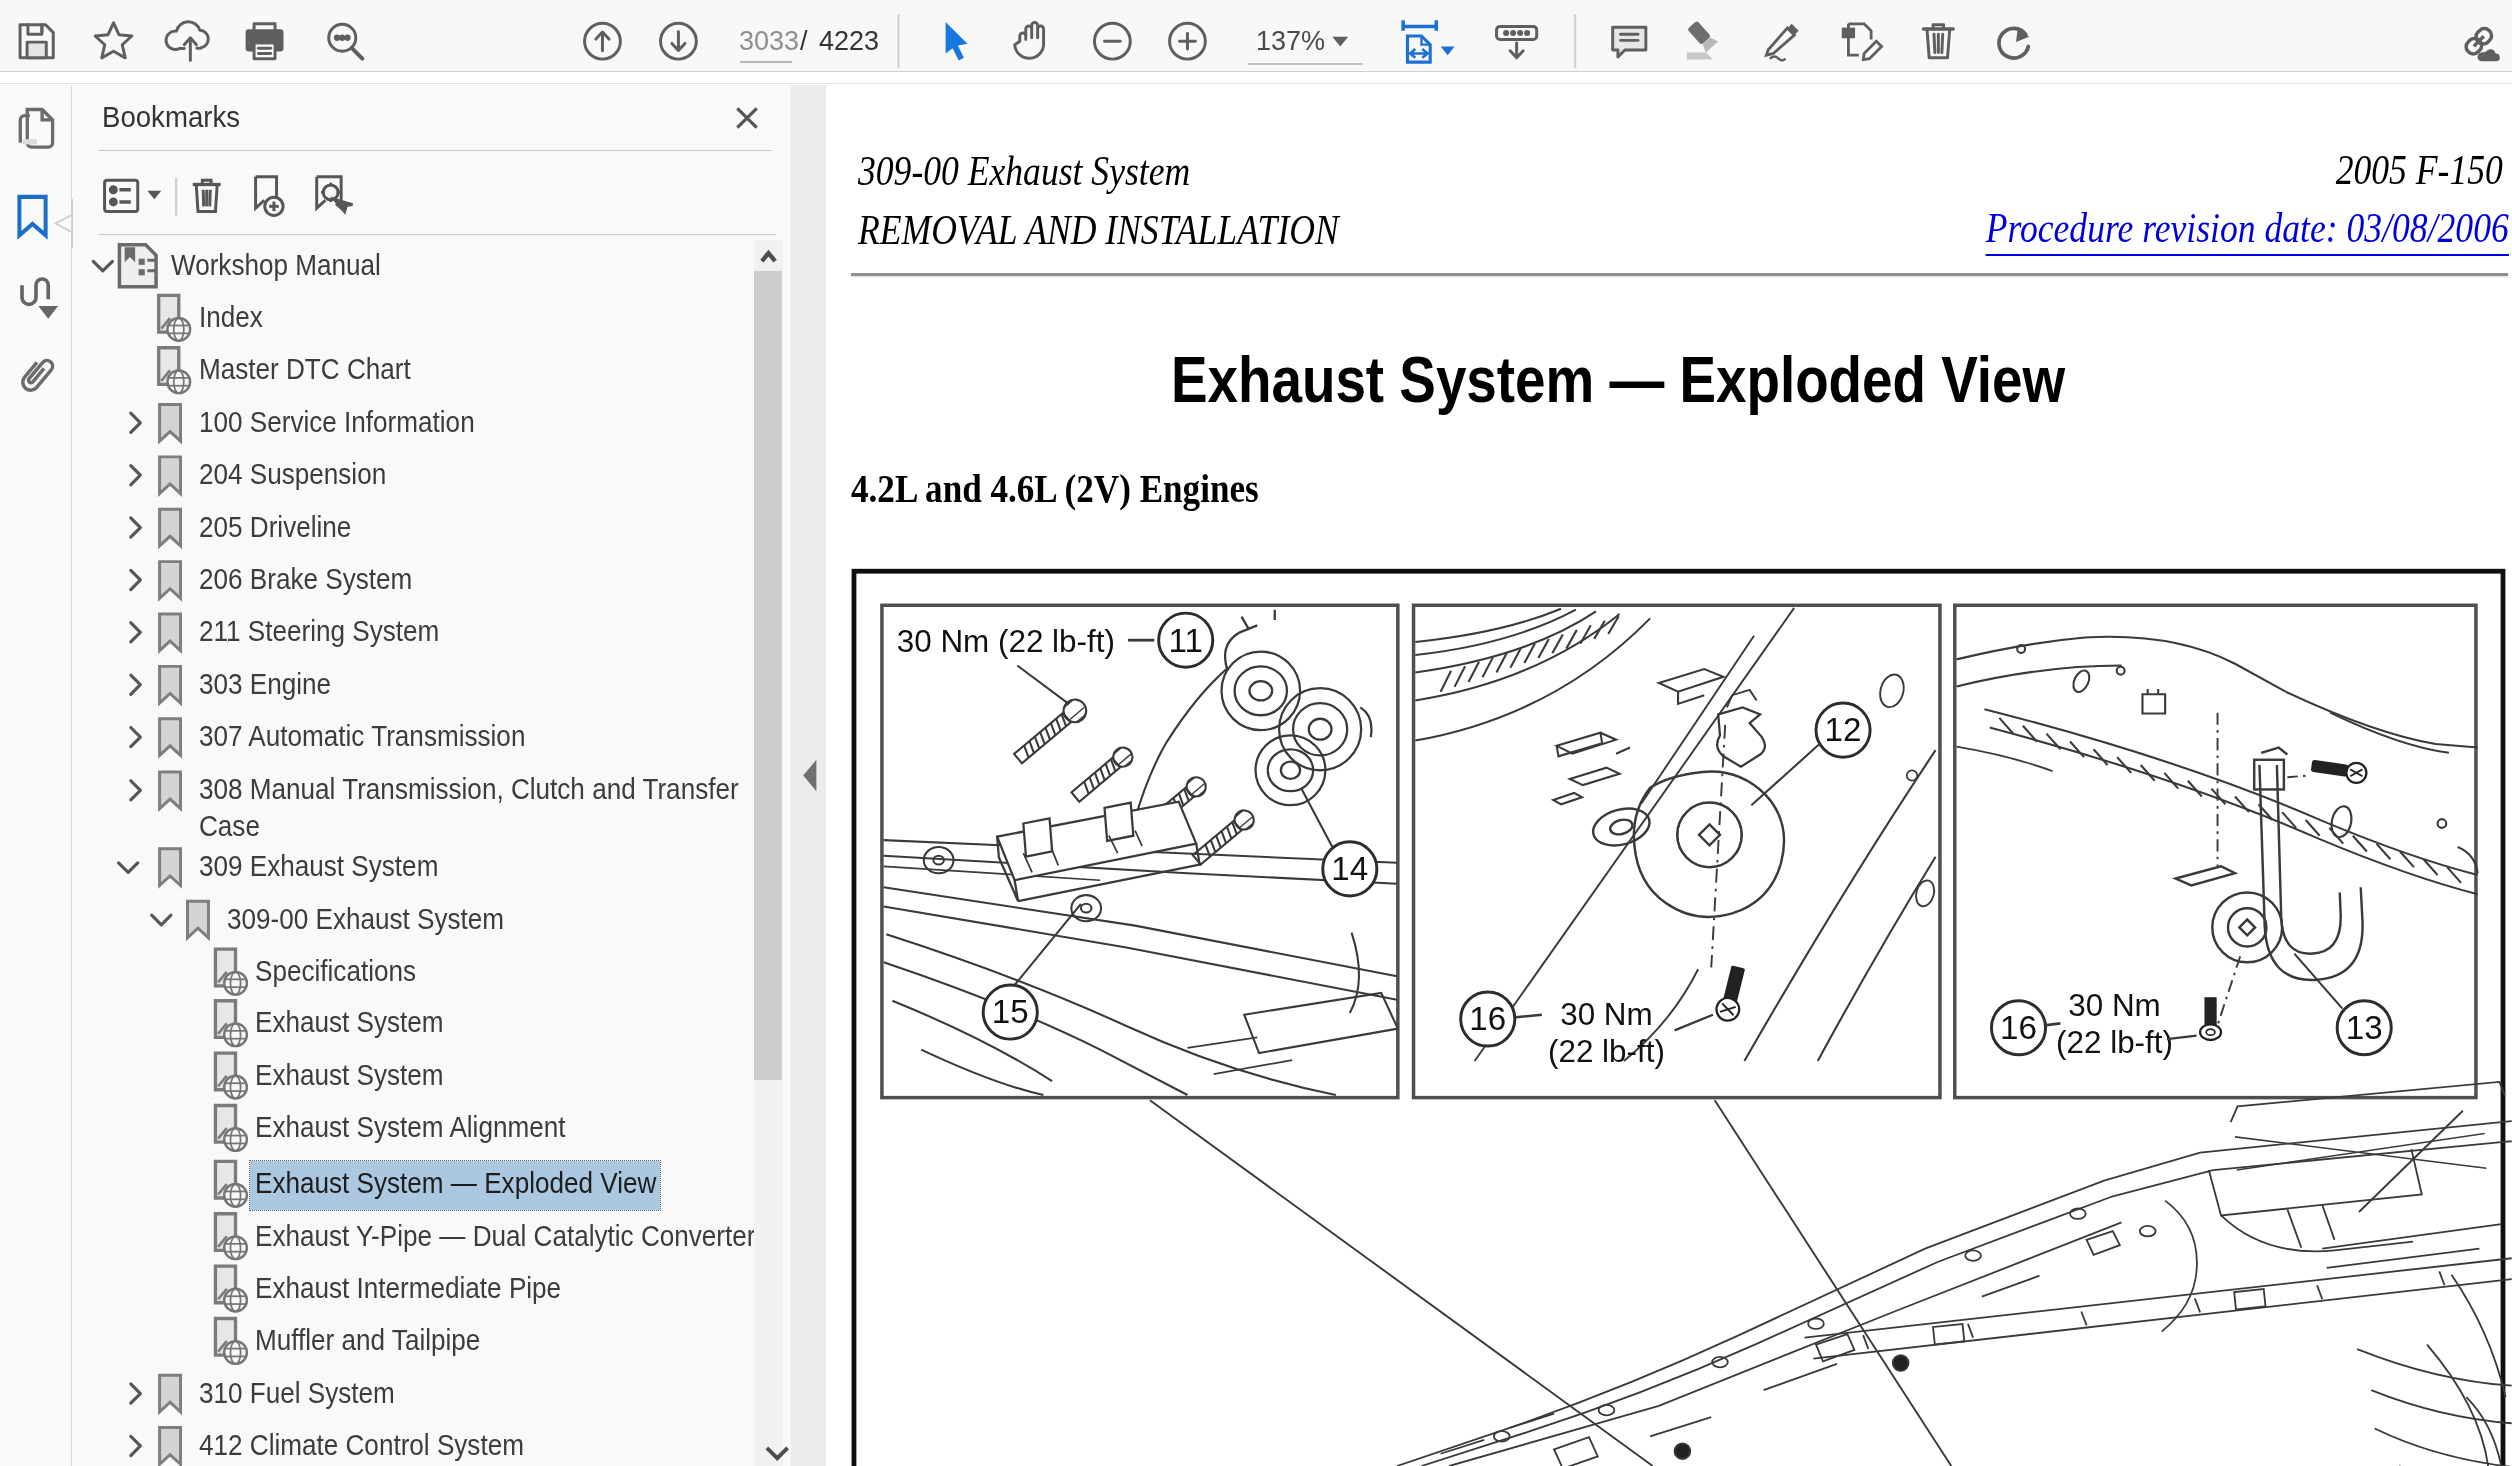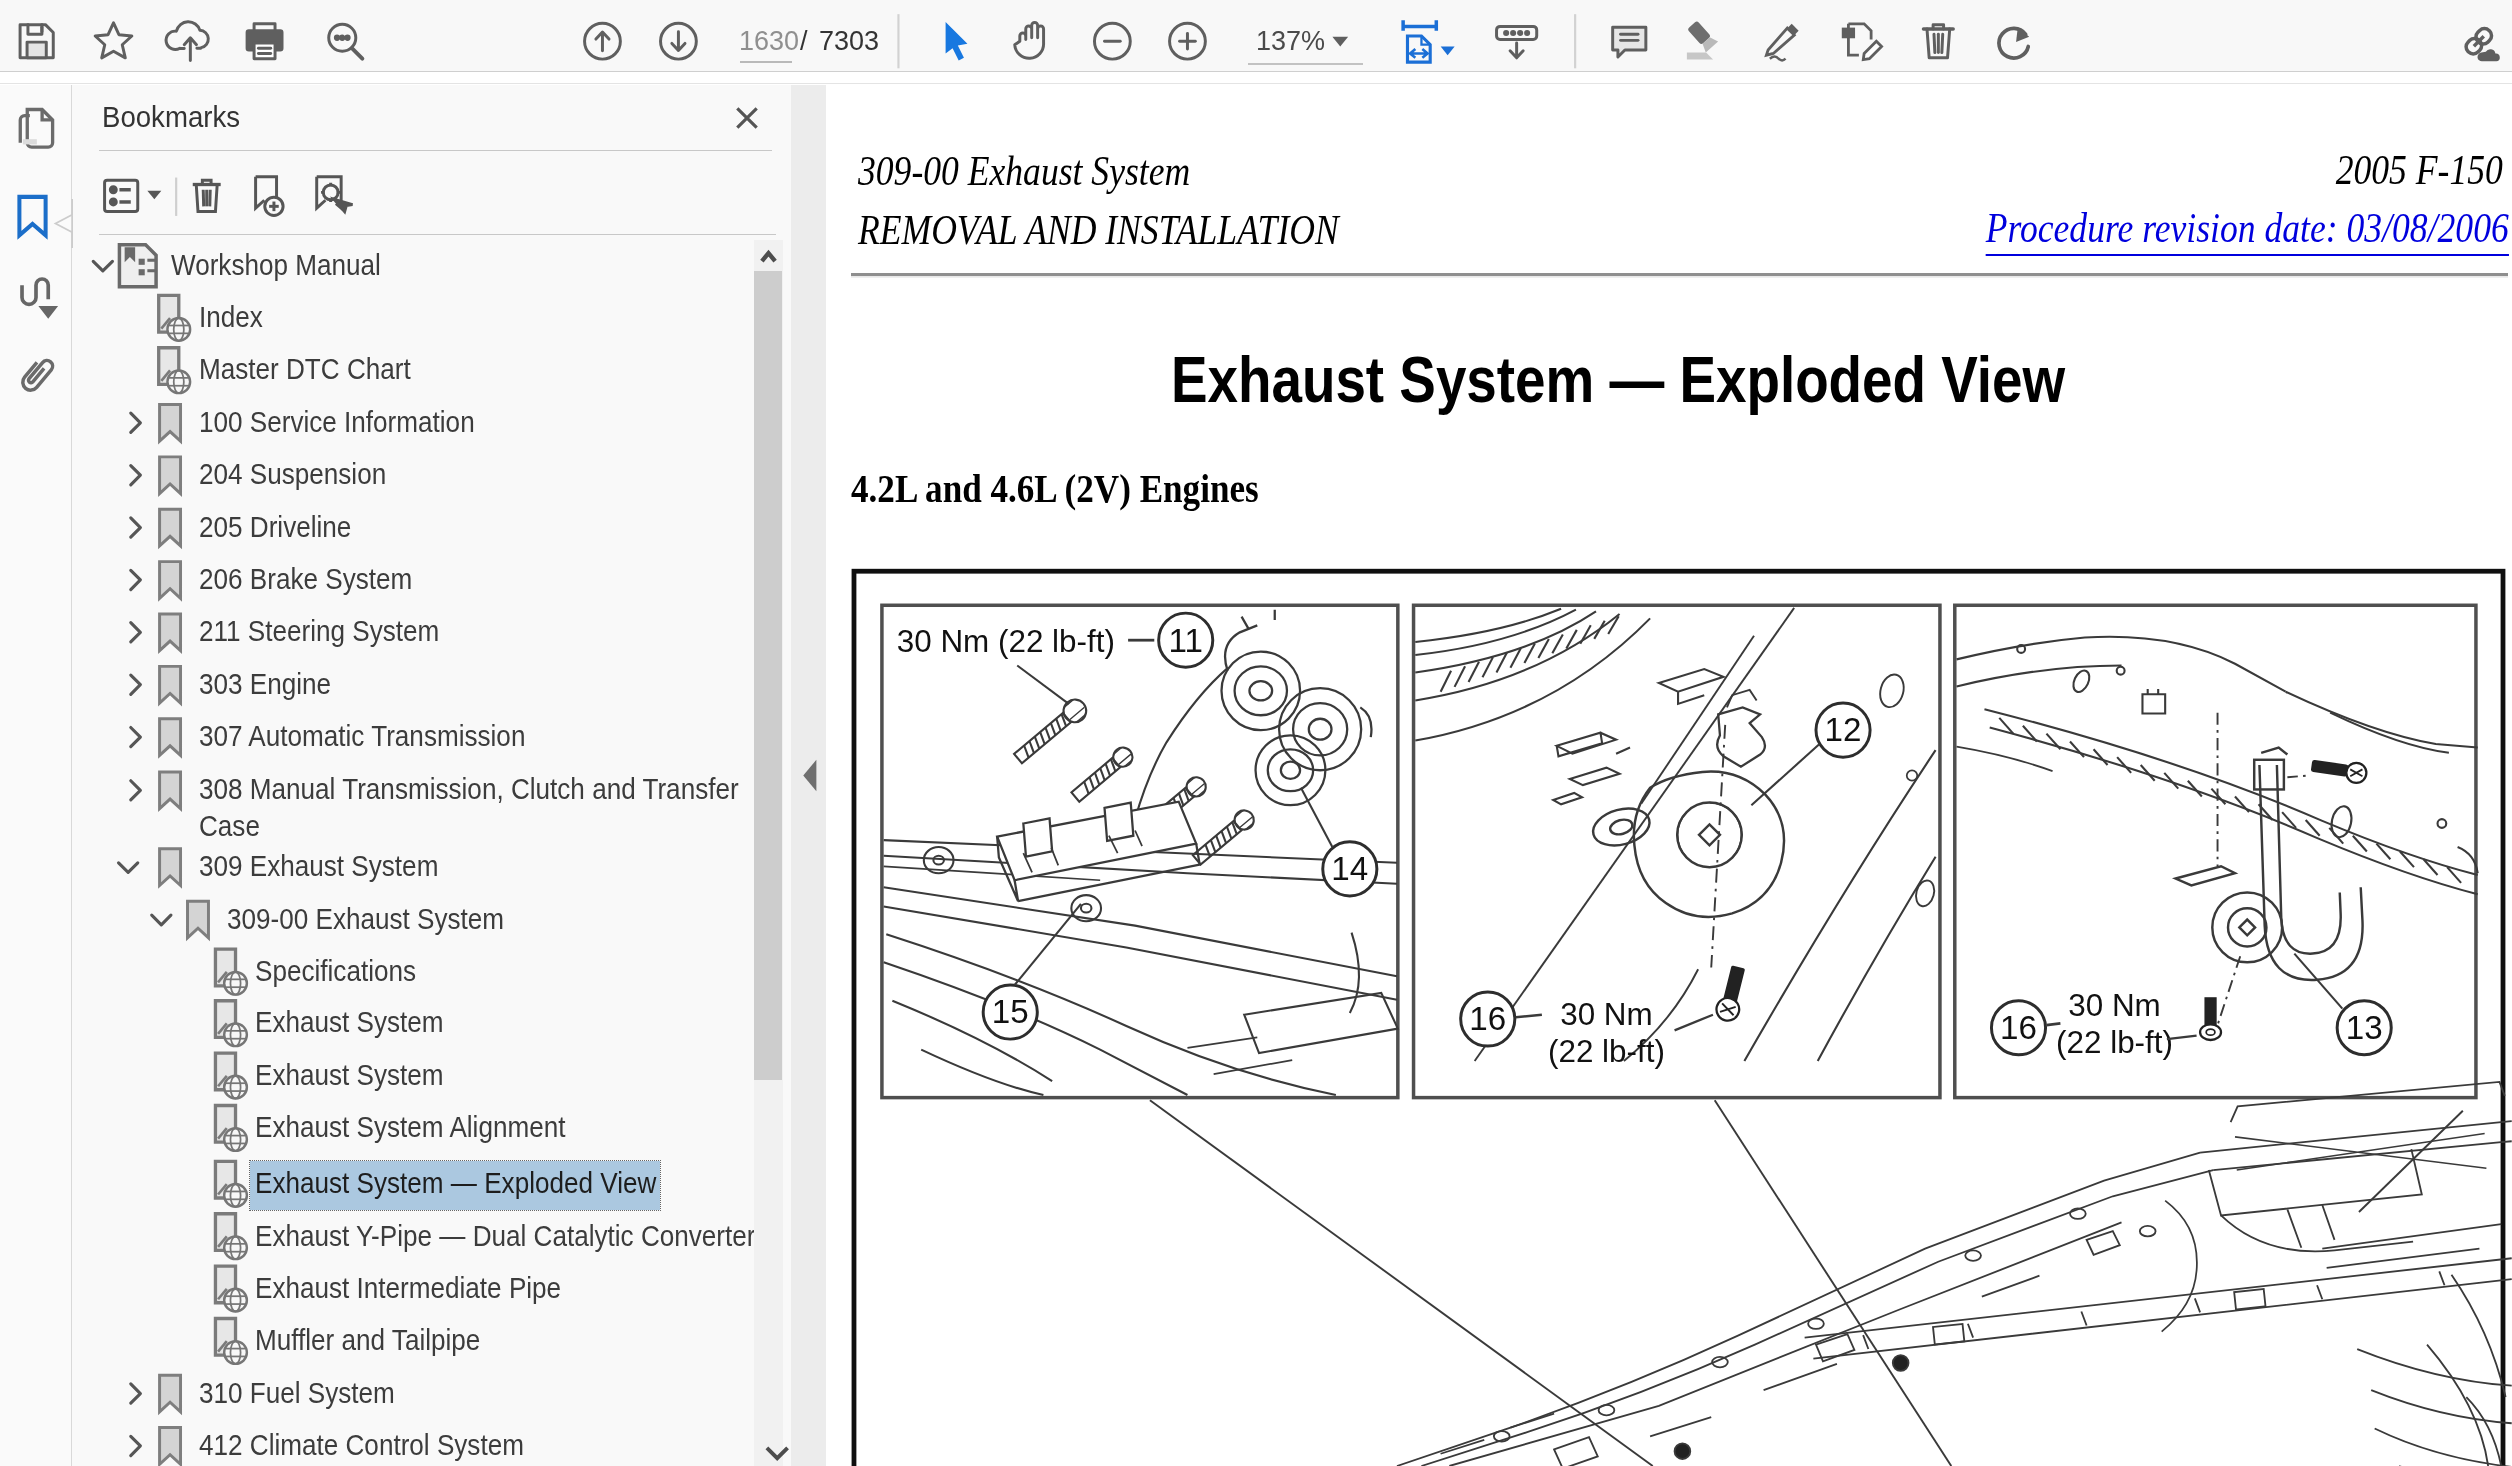--- a/index.html
+++ b/index.html
@@ -124,23 +124,23 @@
     </g>
 <g transform="translate(2839,47)" stroke="#5f5f5f" stroke-width="4" fill="none">
       <g transform="rotate(-45)">
         <rect x="-17" y="-8" width="18" height="16" rx="7.5"></rect>
         <rect x="-1" y="-8" width="18" height="16" rx="7.5"></rect>
         <line x1="-8" y1="0" x2="8" y2="0"></line>
       </g>
       <path d="M8 12 a6 6 0 0 1 11 2 a4.5 4.5 0 0 1 1 9 h-16 a5 5 0 0 1 -1 -10" fill="#5f5f5f" stroke="none"></path>
     </g>
 </svg>
-<span class="abs" style="left:739px;top:26px;width:49px;text-align:center;font-size:27px;color:#8f8f8f;">1630</span>
+<span class="abs" style="left:739px;top:26px;width:49px;text-align:center;font-size:27px;color:#8f8f8f;">3033</span>
 <span class="abs" style="left:800px;top:26px;font-size:27px;color:#333;">/</span>
-<span class="abs" style="left:819px;top:26px;font-size:27px;color:#333;">7303</span>
+<span class="abs" style="left:819px;top:26px;font-size:27px;color:#333;">4223</span>
 <div class="abs" style="left:740px;top:61px;width:52px;height:1.7px;background:#b9b9b9;"></div>
 <span class="abs" style="left:1256px;top:26px;font-size:27px;color:#4a4a4a;">137%</span>
 <div class="abs" style="left:1248px;top:63px;width:115px;height:1.7px;background:#c2c2c2;"></div>
 
 <svg class="abs" style="left:0;top:85px" width="72" height="437" viewBox="0 0 82 500">
 <g transform="translate(40,54)" stroke="#6b6b6b" stroke-width="3.8" fill="none">
       <path d="M-17 12 v-26 a5 5 0 0 1 5 -5 h6"></path>
       <path d="M-9 -26 h17 l12 12 v26 a5 5 0 0 1 -5 5 h-19 a5 5 0 0 1 -5 -5 z"></path>
       <path d="M8 -26 v12 h12"></path>
       <rect x="-14" y="8" width="16" height="6" fill="#dcdcdc" stroke="none"></rect>

